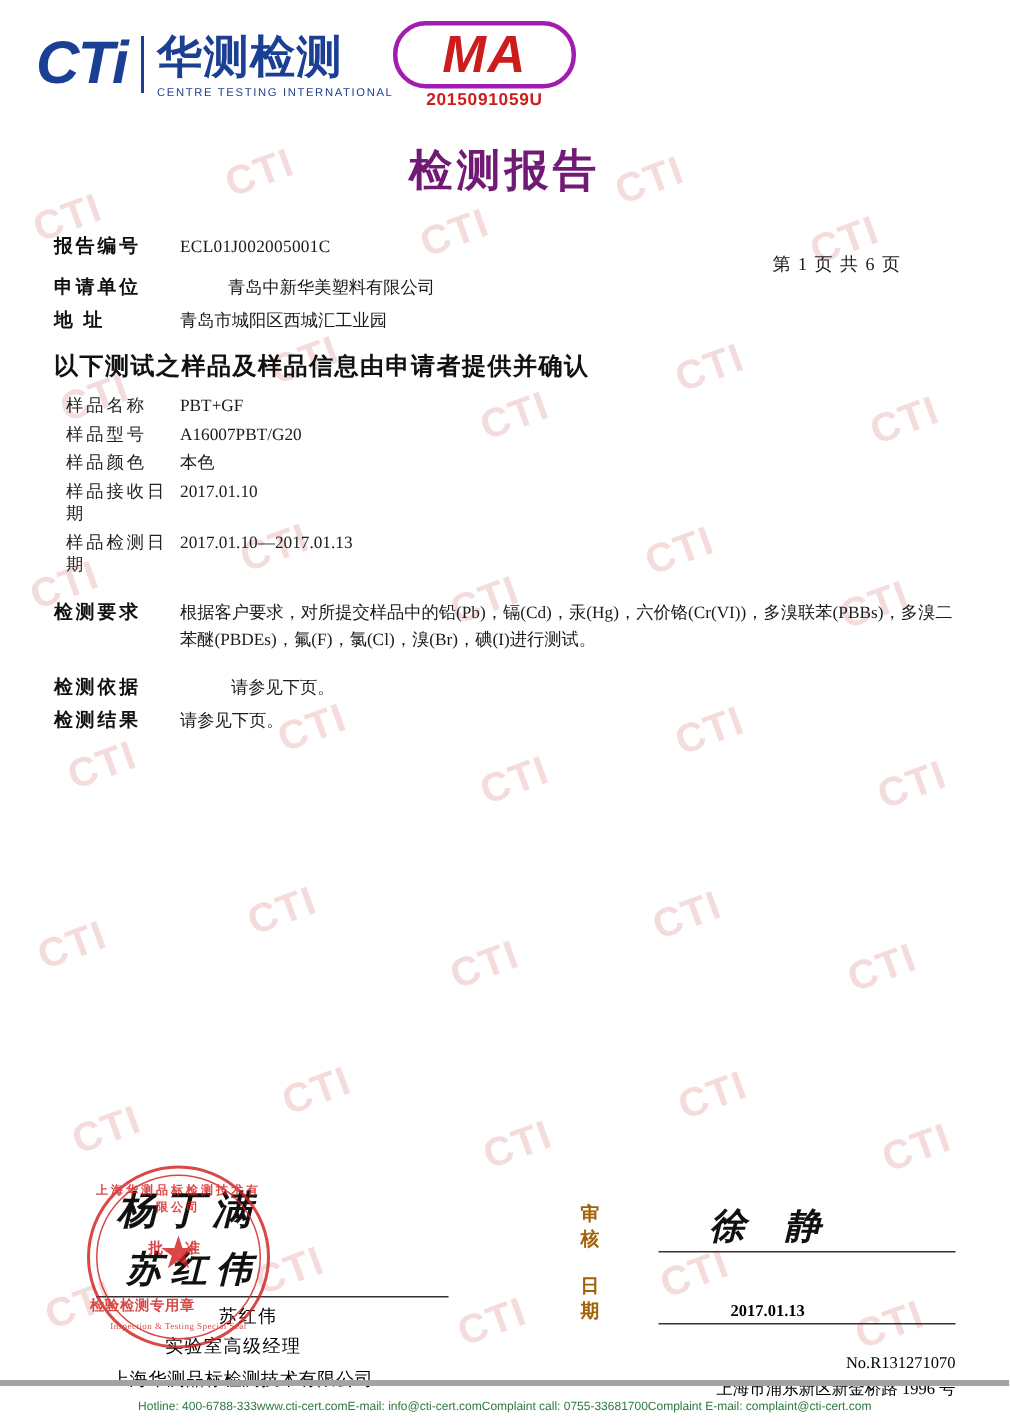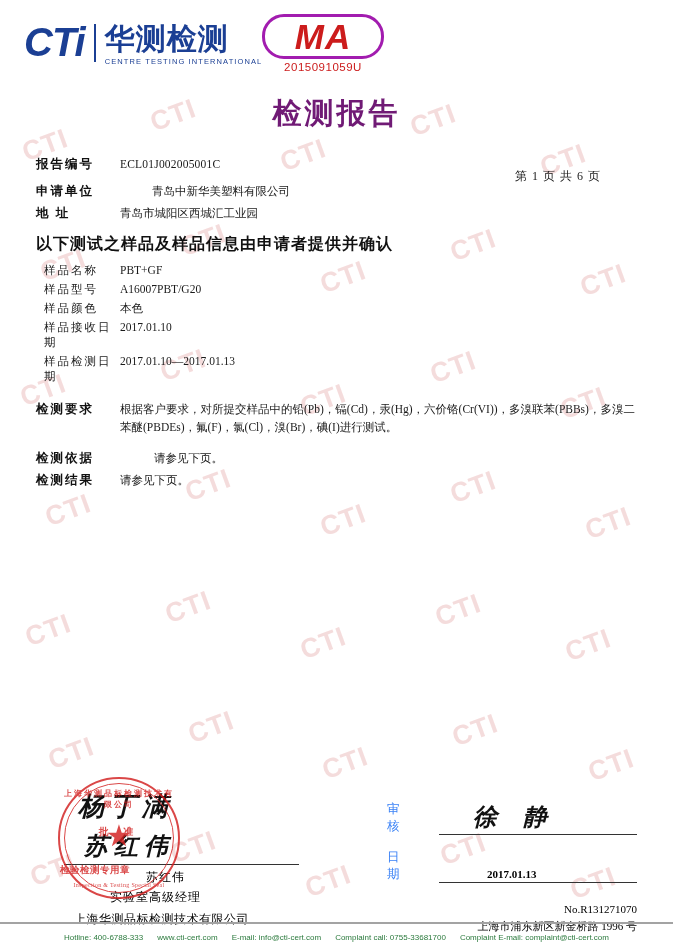--- a/index.html
+++ b/index.html
@@ -101,21 +101,21 @@
     font-size: 35px;
     font-weight: bold;
     font-style: italic;
     color: #cc1c1c;
     line-height: 40px;
     letter-spacing: 1px;
   }
   .cma-no {
     font-family: "Liberation Sans", sans-serif;
     font-size: 11.5px;
-    font-weight: normal;
+    font-weight: bold;
     color: #cc1c1c;
     letter-spacing: .5px;
     margin-top: 2px;
   }
 
   .doc-title {
     position: relative;
     z-index: 2;
     text-align: center;
     font-size: 29px;
@@ -260,22 +260,22 @@
   }
   .sr-row {
     display: flex;
     align-items: flex-end;
     margin-bottom: 14px;
   }
   .sr-lbl {
     flex: 0 0 52px;
     font-size: 12.5px;
     letter-spacing: 8px;
-    font-weight: normal;
-    color: #3b82f6;
+    font-weight: bold;
+    color: #a16207;
   }
   .sr-line {
     flex: 1;
     border-bottom: 1px solid #333;
     position: relative;
     height: 26px;
   }
   .sr-line .hand-3 {
     position: absolute;
     left: 34px;
@@ -369,25 +369,24 @@
   }
 
   
   .footer {
     position: absolute;
     left: 0;
     right: 0;
     bottom: 0;
     z-index: 4;
     height: 26px;
-    border-top: 2px solid #a3a3a3;
+    border-top: 4px solid #a3a3a3;
     display: flex;
     align-items: center;
     justify-content: center;
-    gap: 14px;
     font-family: "Liberation Sans", sans-serif;
     font-size: 8px;
     color: #2b7a3d;
     padding: 0 10px;
   }
   .footer span { white-space: nowrap; }
 </style>
 </head>
 <body>
 

